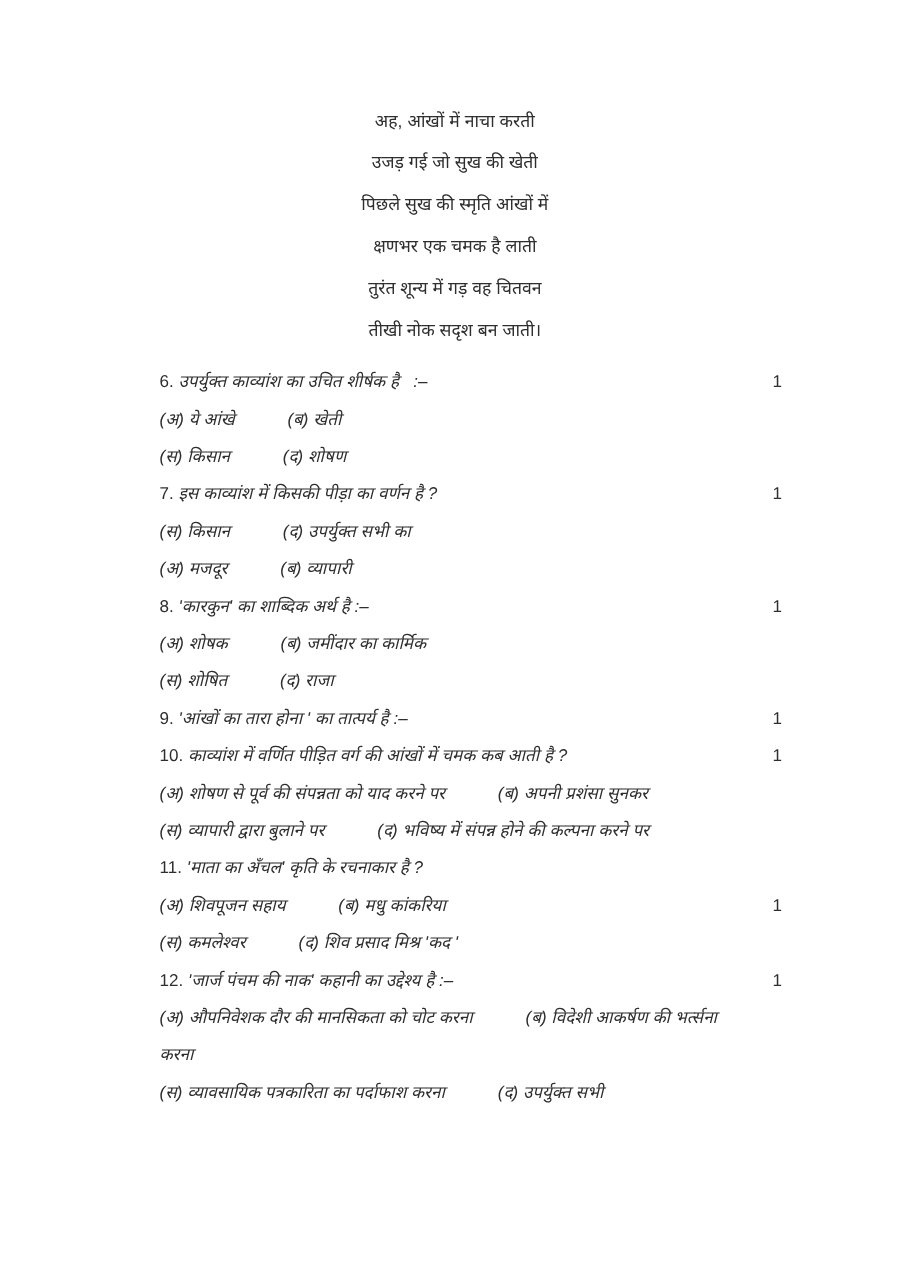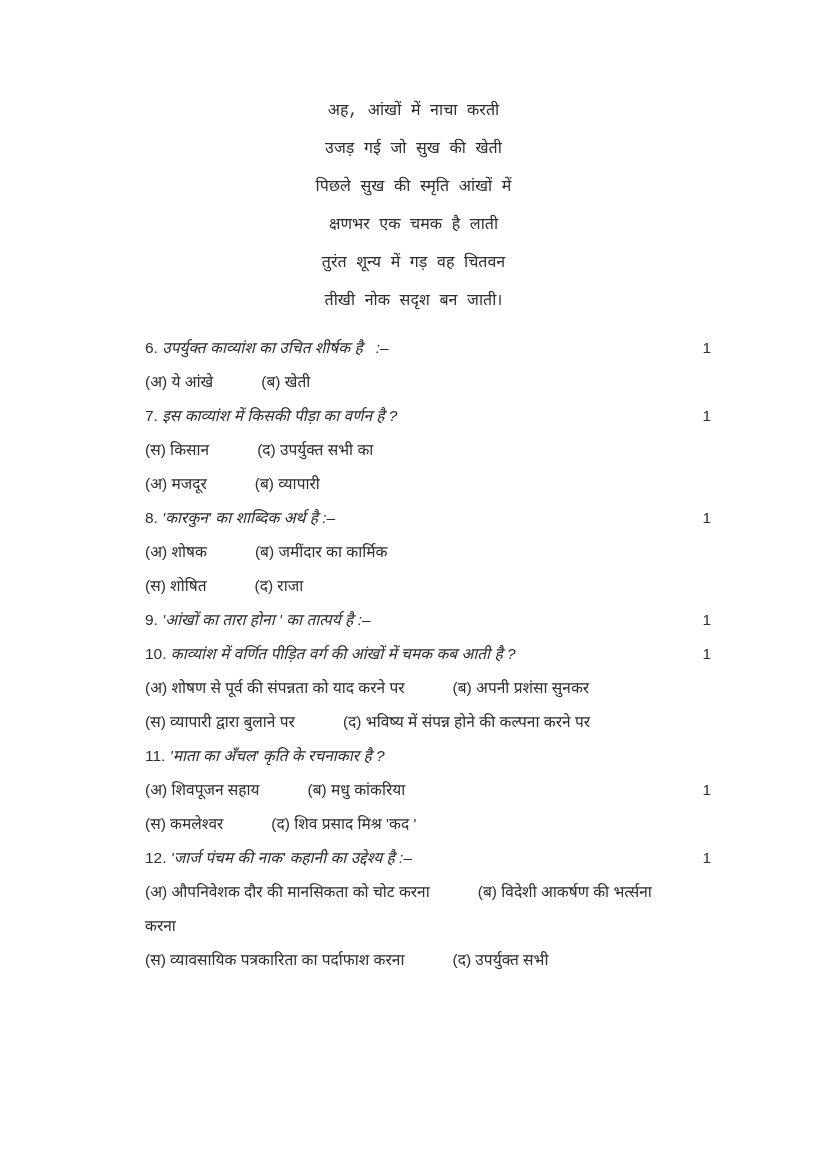--- a/index.html
+++ b/index.html
@@ -15,21 +15,20 @@
   }
   .page { position: absolute; inset: 0; background: #ffffff; }
 
   
   .poem {
     position: absolute;
     top: 92px;
     left: 0;
     width: 827px;
     text-align: center;
-    font-family: Liberation Mono, monospace;
   }
   .poem-line {
     margin: 0;
     line-height: 38px;
     font-size: 16px;
     white-space: pre-wrap;
   }
 
   
   .questions {
@@ -41,21 +40,21 @@
   .line {
     position: relative;
     margin: 0;
     line-height: 34px;
     font-size: 15.5px;
     white-space: pre-wrap;
     padding-right: 26px;
   }
   .q-number { display: inline; }
   .q-text { display: inline; font-style: italic; }
-  .option { display: inline; }
+  .option { display: inline; font-style: italic; }
   .opt-gap {
     display: inline-block;
     width: 48px;
     height: 1px;
   }
   .marks {
     position: absolute;
     right: 0;
     top: 0;
     width: 26px;
@@ -75,20 +74,21 @@
     <p class="poem-line">पिछले सुख की स्मृति आंखों में</p>
     <p class="poem-line">क्षणभर एक चमक है लाती</p>
     <p class="poem-line">तुरंत शून्य में गड़ वह चितवन</p>
     <p class="poem-line">तीखी नोक सदृश बन जाती।</p>
   </div>
 
   <div class="questions">
       <div class="q-block">
         <p class="line q-line"><span class="q-number">6.</span><span class="q-text"> उपर्युक्त काव्यांश का उचित शीर्षक है   :–</span><span class="marks">1</span></p>
         <p class="line option-row"><span class="option"><span class="opt-label">(अ)</span><span class="opt-text"> ये आंखे</span></span><span class="opt-gap"></span><span class="option"><span class="opt-label">(ब)</span><span class="opt-text"> खेती</span></span></p>
+        <p class="line option-row"><span class="option"><span class="opt-label">(स)</span><span class="opt-text"> किसान</span></span><span class="opt-gap"></span><span class="option"><span class="opt-label">(द)</span><span class="opt-text"> शोषण</span></span></p>
       </div>
       <div class="q-block">
         <p class="line q-line"><span class="q-number">7.</span><span class="q-text"> इस काव्यांश में किसकी पीड़ा का वर्णन है ?</span><span class="marks">1</span></p>
         <p class="line option-row"><span class="option"><span class="opt-label">(स)</span><span class="opt-text"> किसान</span></span><span class="opt-gap"></span><span class="option"><span class="opt-label">(द)</span><span class="opt-text"> उपर्युक्त सभी का</span></span></p>
         <p class="line option-row"><span class="option"><span class="opt-label">(अ)</span><span class="opt-text"> मजदूर</span></span><span class="opt-gap"></span><span class="option"><span class="opt-label">(ब)</span><span class="opt-text"> व्यापारी</span></span></p>
       </div>
       <div class="q-block">
         <p class="line q-line"><span class="q-number">8.</span><span class="q-text"> 'कारकुन' का शाब्दिक अर्थ है :–</span><span class="marks">1</span></p>
         <p class="line option-row"><span class="option"><span class="opt-label">(अ)</span><span class="opt-text"> शोषक</span></span><span class="opt-gap"></span><span class="option"><span class="opt-label">(ब)</span><span class="opt-text"> जमींदार का कार्मिक</span></span></p>
         <p class="line option-row"><span class="option"><span class="opt-label">(स)</span><span class="opt-text"> शोषित</span></span><span class="opt-gap"></span><span class="option"><span class="opt-label">(द)</span><span class="opt-text"> राजा</span></span></p>

